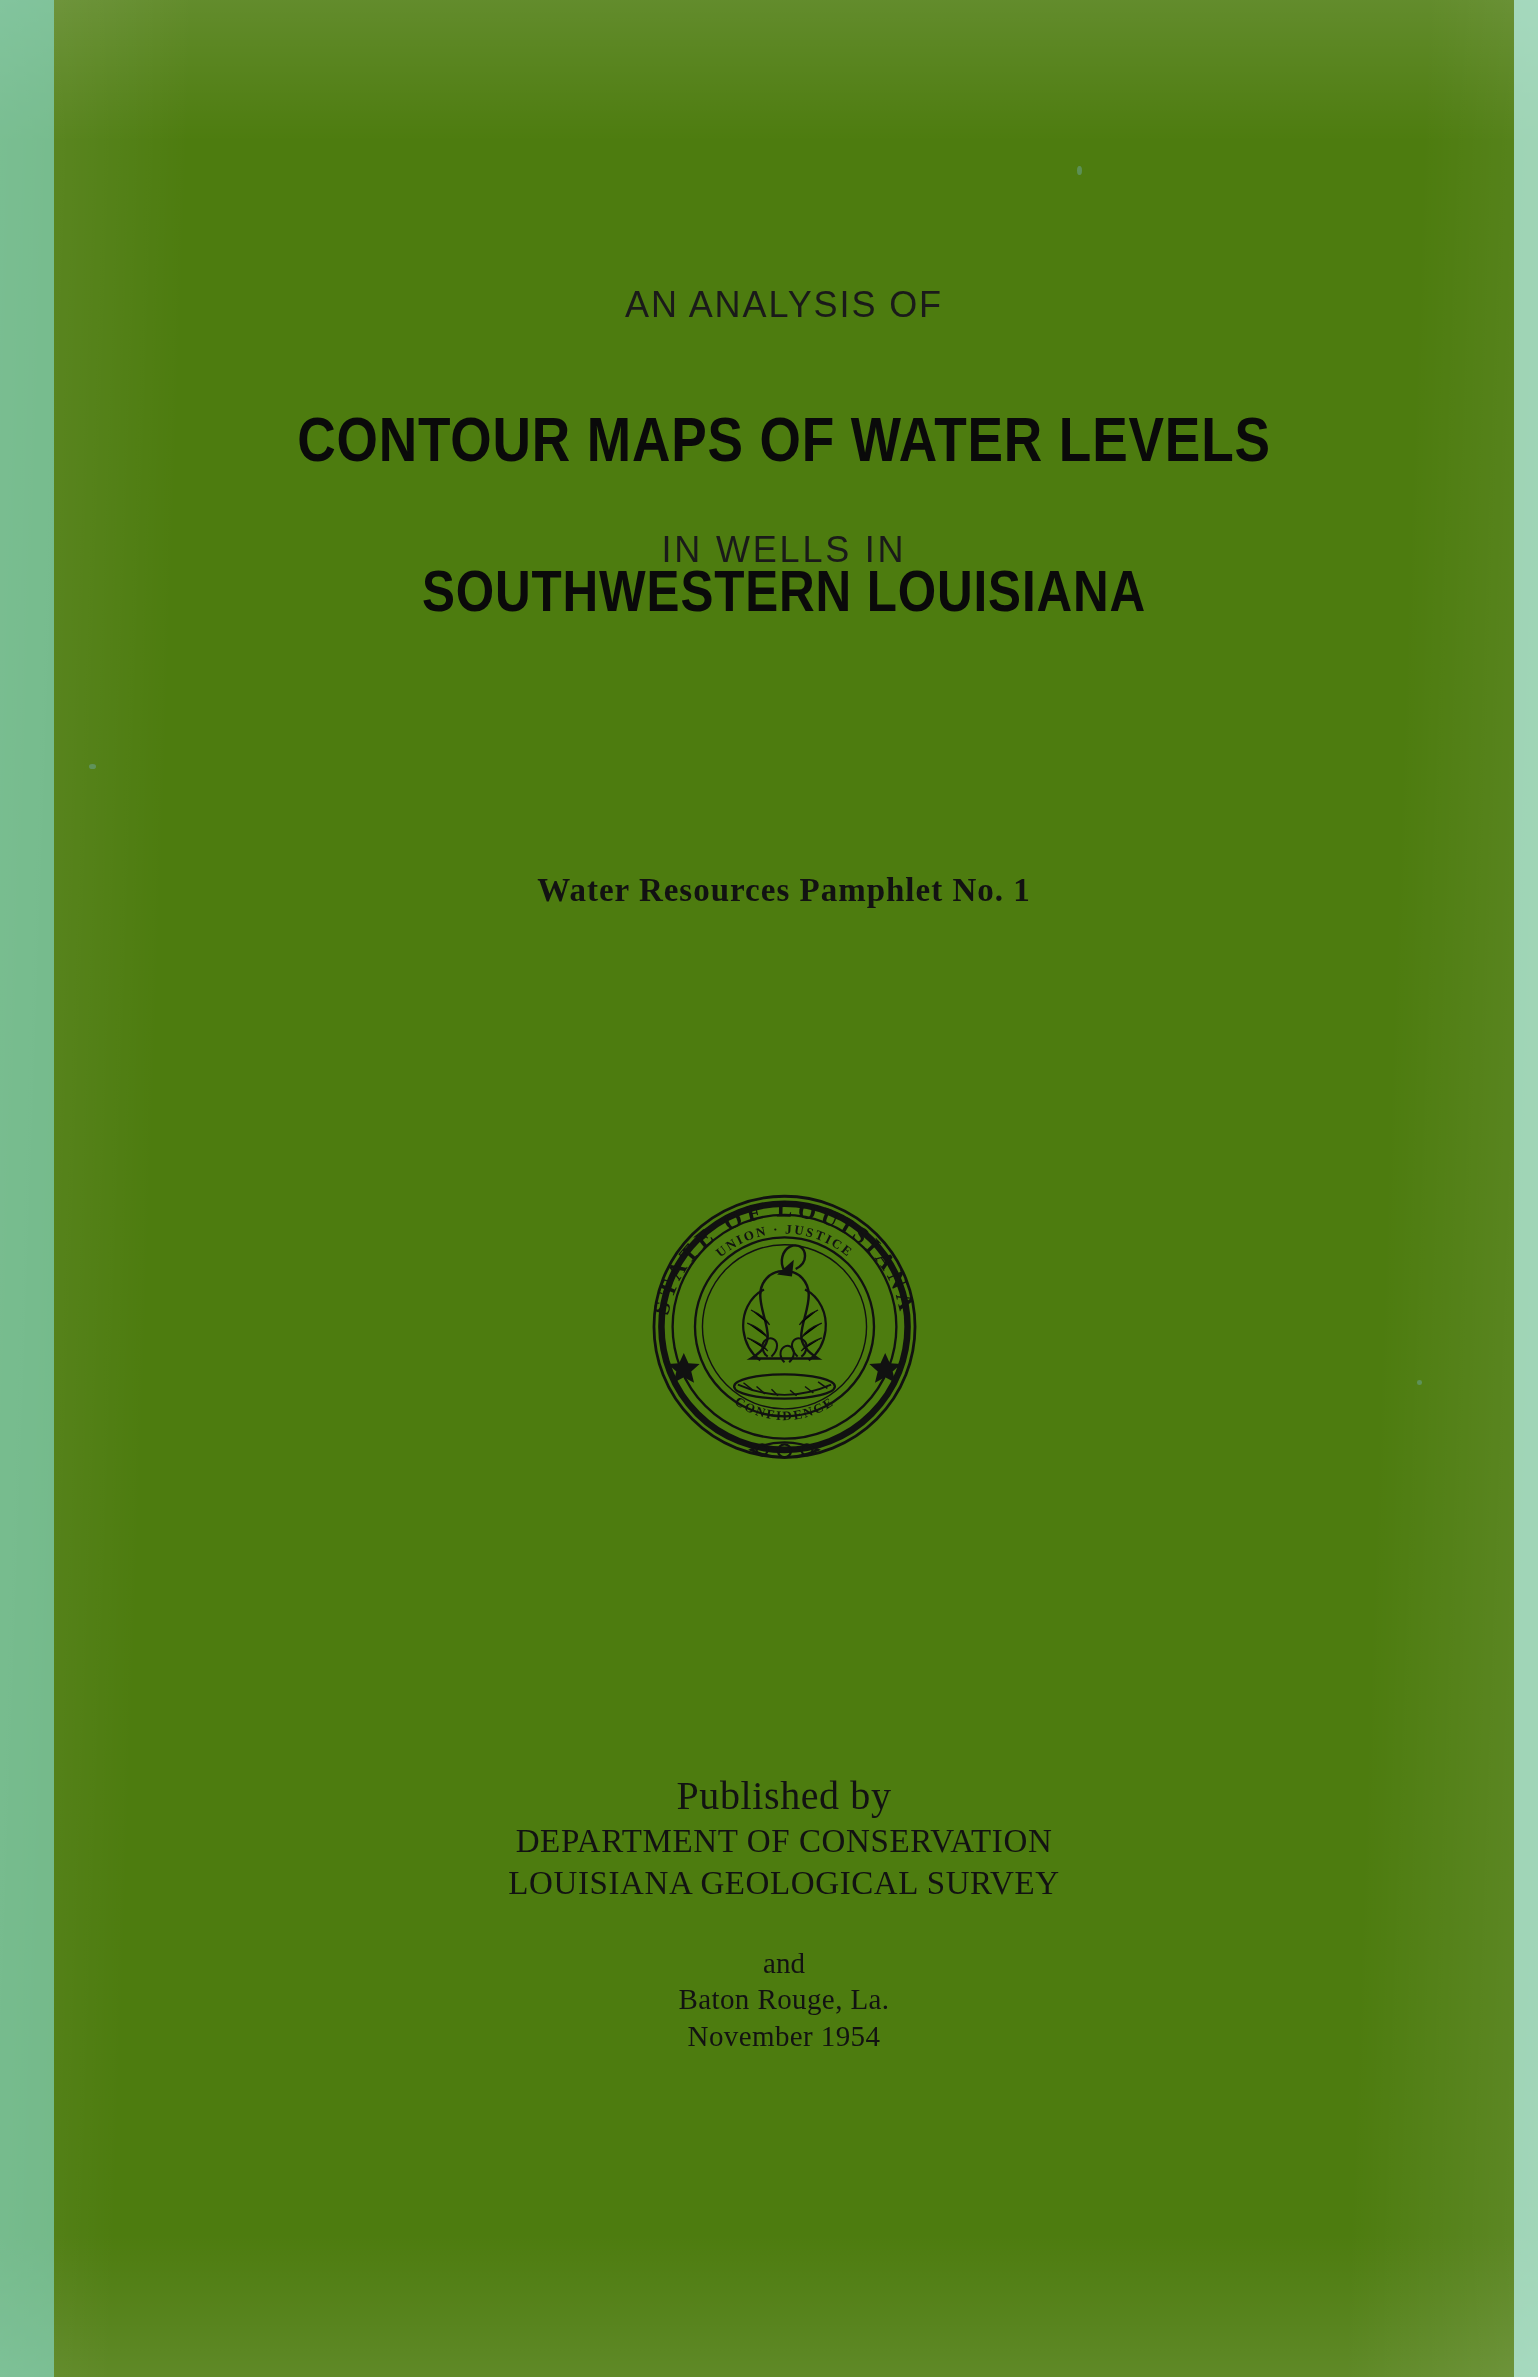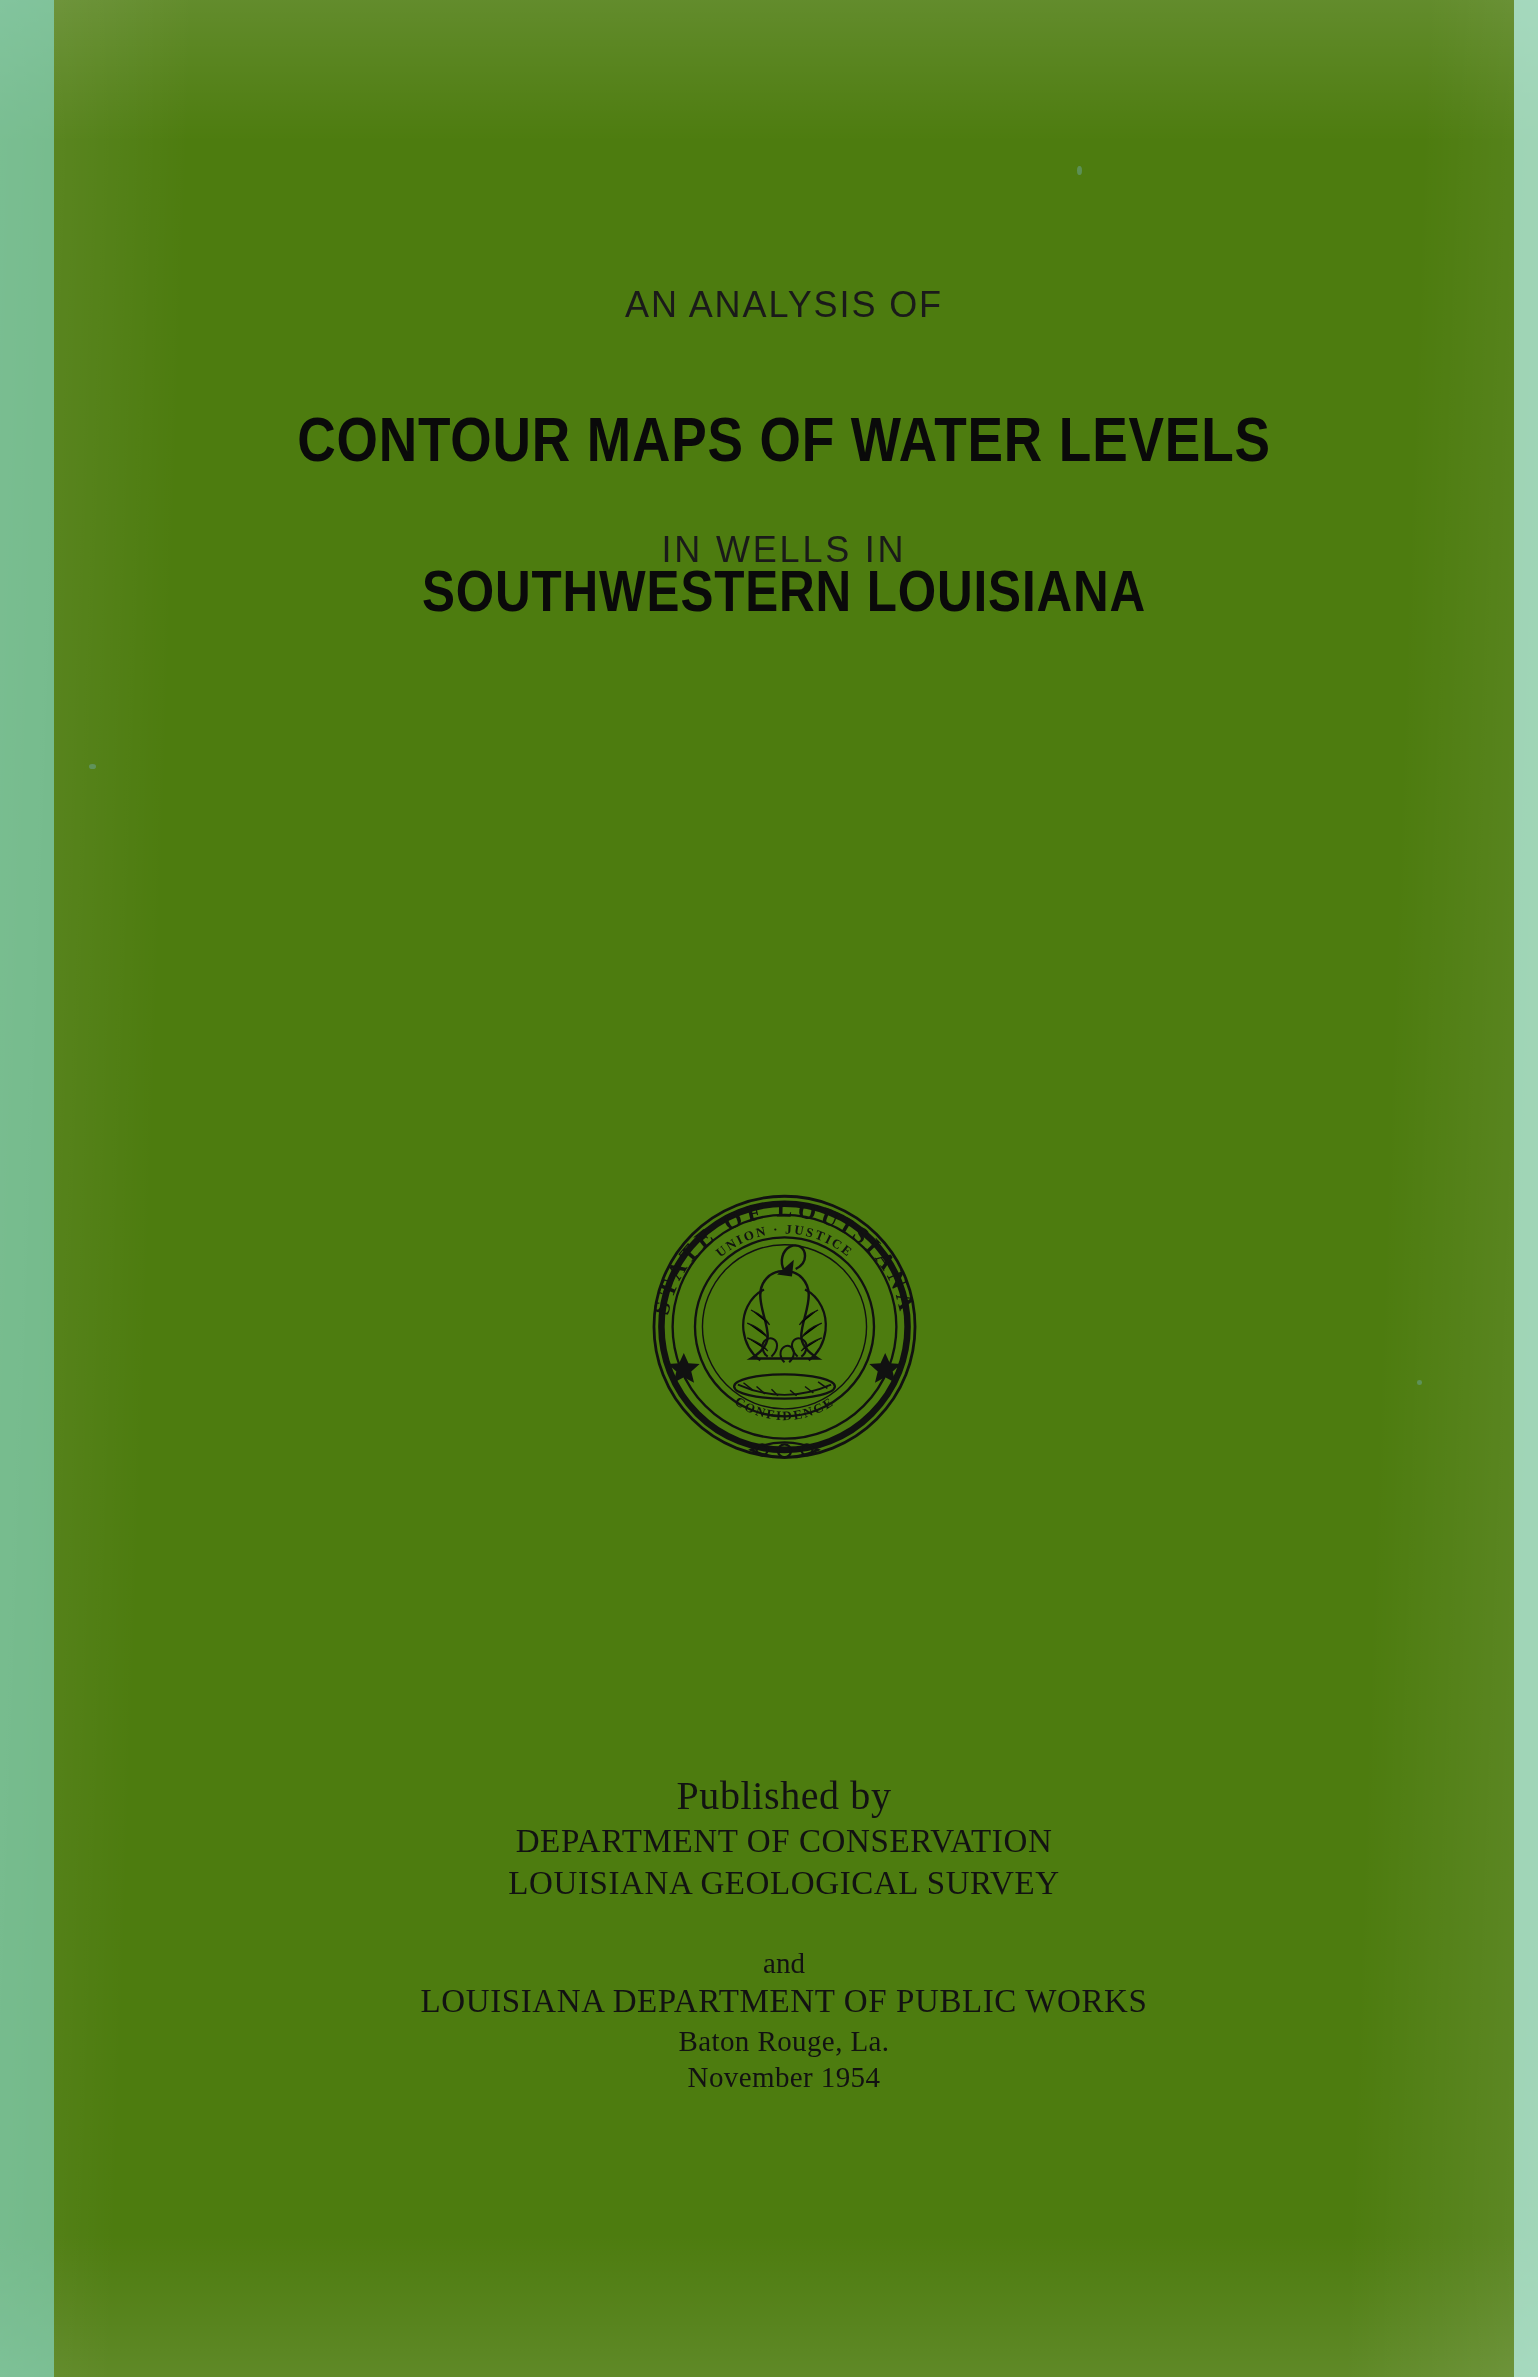--- a/index.html
+++ b/index.html
@@ -185,20 +185,21 @@
 
     <div class="line-an-analysis">AN ANALYSIS OF</div>
 
     <div class="line-contour">CONTOUR MAPS OF WATER LEVELS</div>
 
     <div class="line-inwells">IN WELLS IN</div>
 
     <div class="line-southwestern">SOUTHWESTERN LOUISIANA</div>
 
 
+    <div class="line-pamphlet">Water Resources Pamphlet No. 1</div>
 
     <div class="seal-wrap">
       <svg viewBox="0 0 340 330" xmlns="http://www.w3.org/2000/svg">
         <defs>
           <path id="outerArcTop" d="M 44 176 A 126 126 0 0 1 296 176"></path>
           <path id="innerArcTop" d="M 66 172 A 104 104 0 0 1 274 172"></path>
           <path id="innerArcBot" d="M 78 176 A 92 92 0 0 0 262 176"></path>
         </defs>
 
         <circle cx="170" cy="168" r="140" fill="none" stroke="#111" stroke-width="3"></circle>
@@ -272,20 +273,19 @@
           <circle cx="194" cy="300" r="6"></circle>
         </g>
       </svg>
     </div>
 
     <div class="imprint">
       <div class="imp-published">Published by</div>
       <div class="imp-dept">DEPARTMENT OF CONSERVATION</div>
       <div class="imp-survey">LOUISIANA GEOLOGICAL SURVEY</div>
       <div class="imp-and">and</div>
-      <div class="imp-works">LOUISIANA DEPARTMENT OF PUBLIC WORKS</div>
       <div class="imp-city">Baton Rouge, La.</div>
       <div class="imp-date">November 1954</div>
     </div>
 
   </div>
 </div>
 
 
 </body></html>

